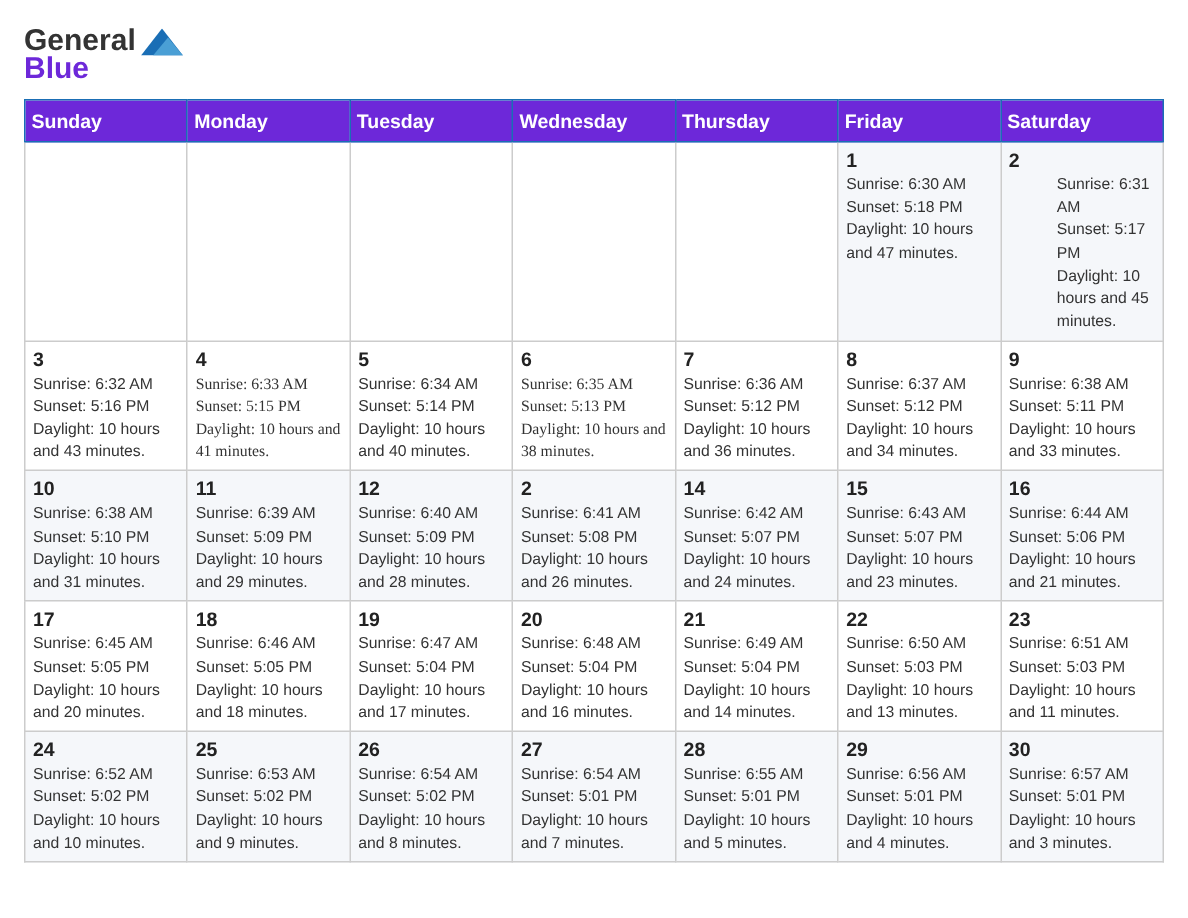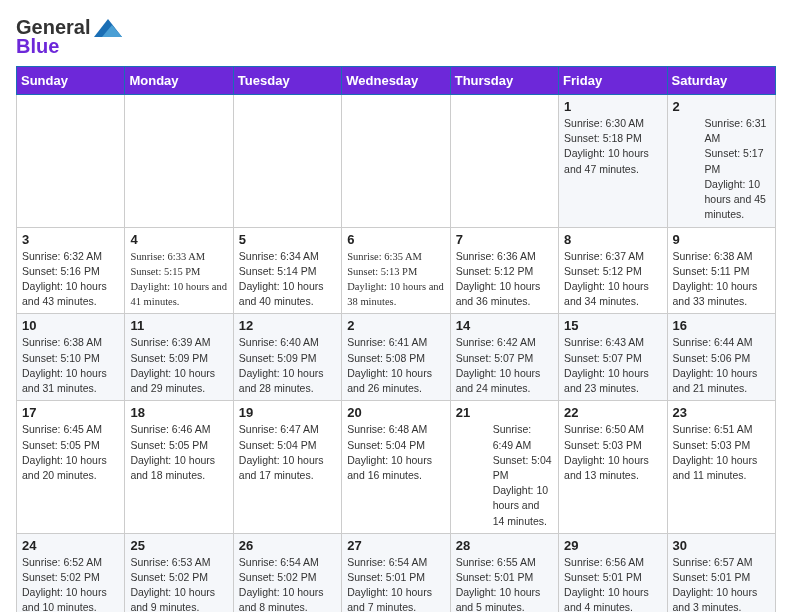--- a/index.html
+++ b/index.html
@@ -237,21 +237,21 @@
 Daylight: 10 hours and 17 minutes.</div>
         </td>
         <td>
           <span class="day-num">20</span>
           <div class="day-info" style="white-space: pre-line;">Sunrise: 6:48 AM
 Sunset: 5:04 PM
 Daylight: 10 hours and 16 minutes.</div>
         </td>
         <td>
           <span class="day-num">21</span>
-          <div class="day-info" style="white-space: pre-line; margin-left: 37px;">Sunrise: 6:49 AM
+          <div class="day-info" style="white-space: pre-line;">Sunrise: 6:49 AM
 Sunset: 5:04 PM
 Daylight: 10 hours and 14 minutes.</div>
         </td>
         <td>
           <span class="day-num">22</span>
           <div class="day-info" style="white-space: pre-line;">Sunrise: 6:50 AM
 Sunset: 5:03 PM
 Daylight: 10 hours and 13 minutes.</div>
         </td>
         <td>

